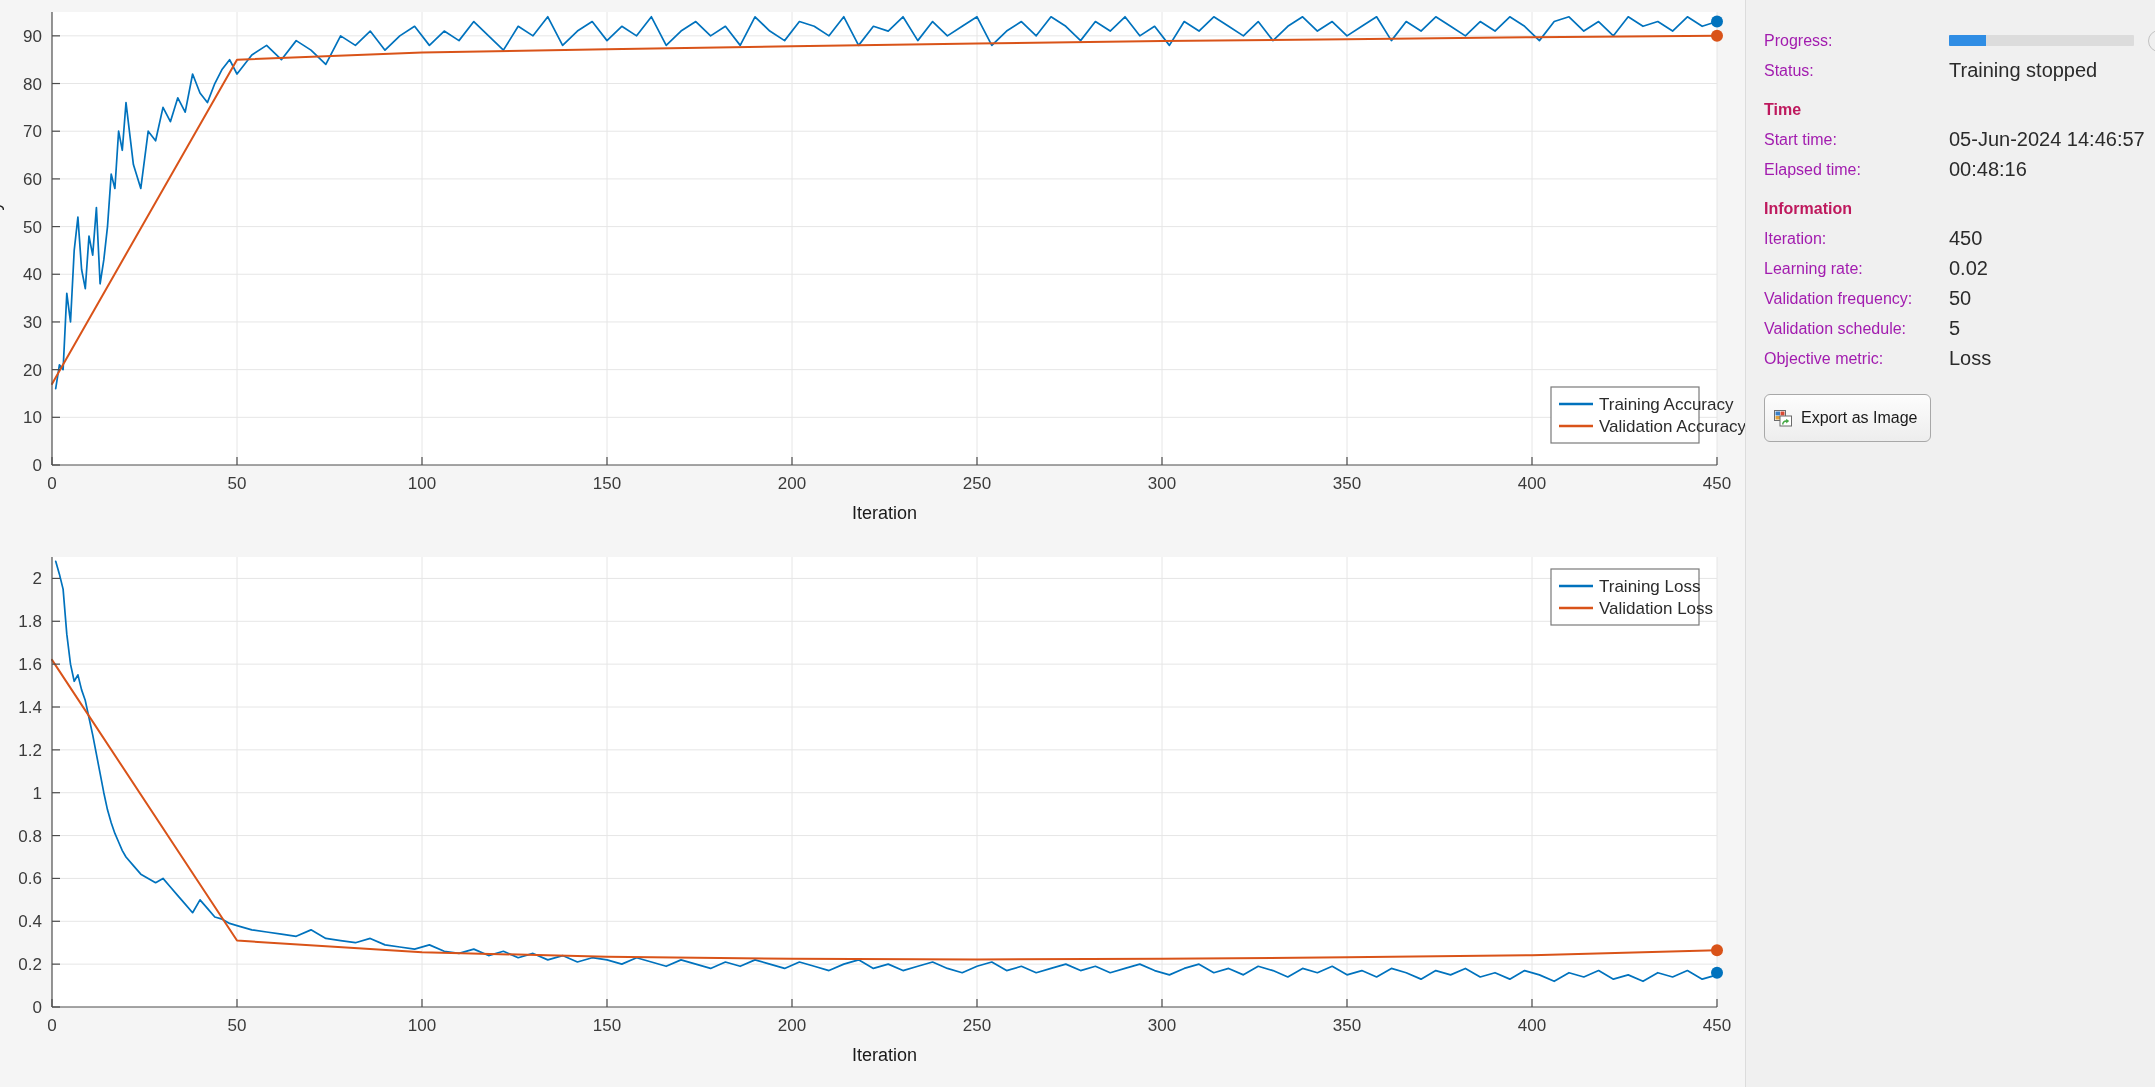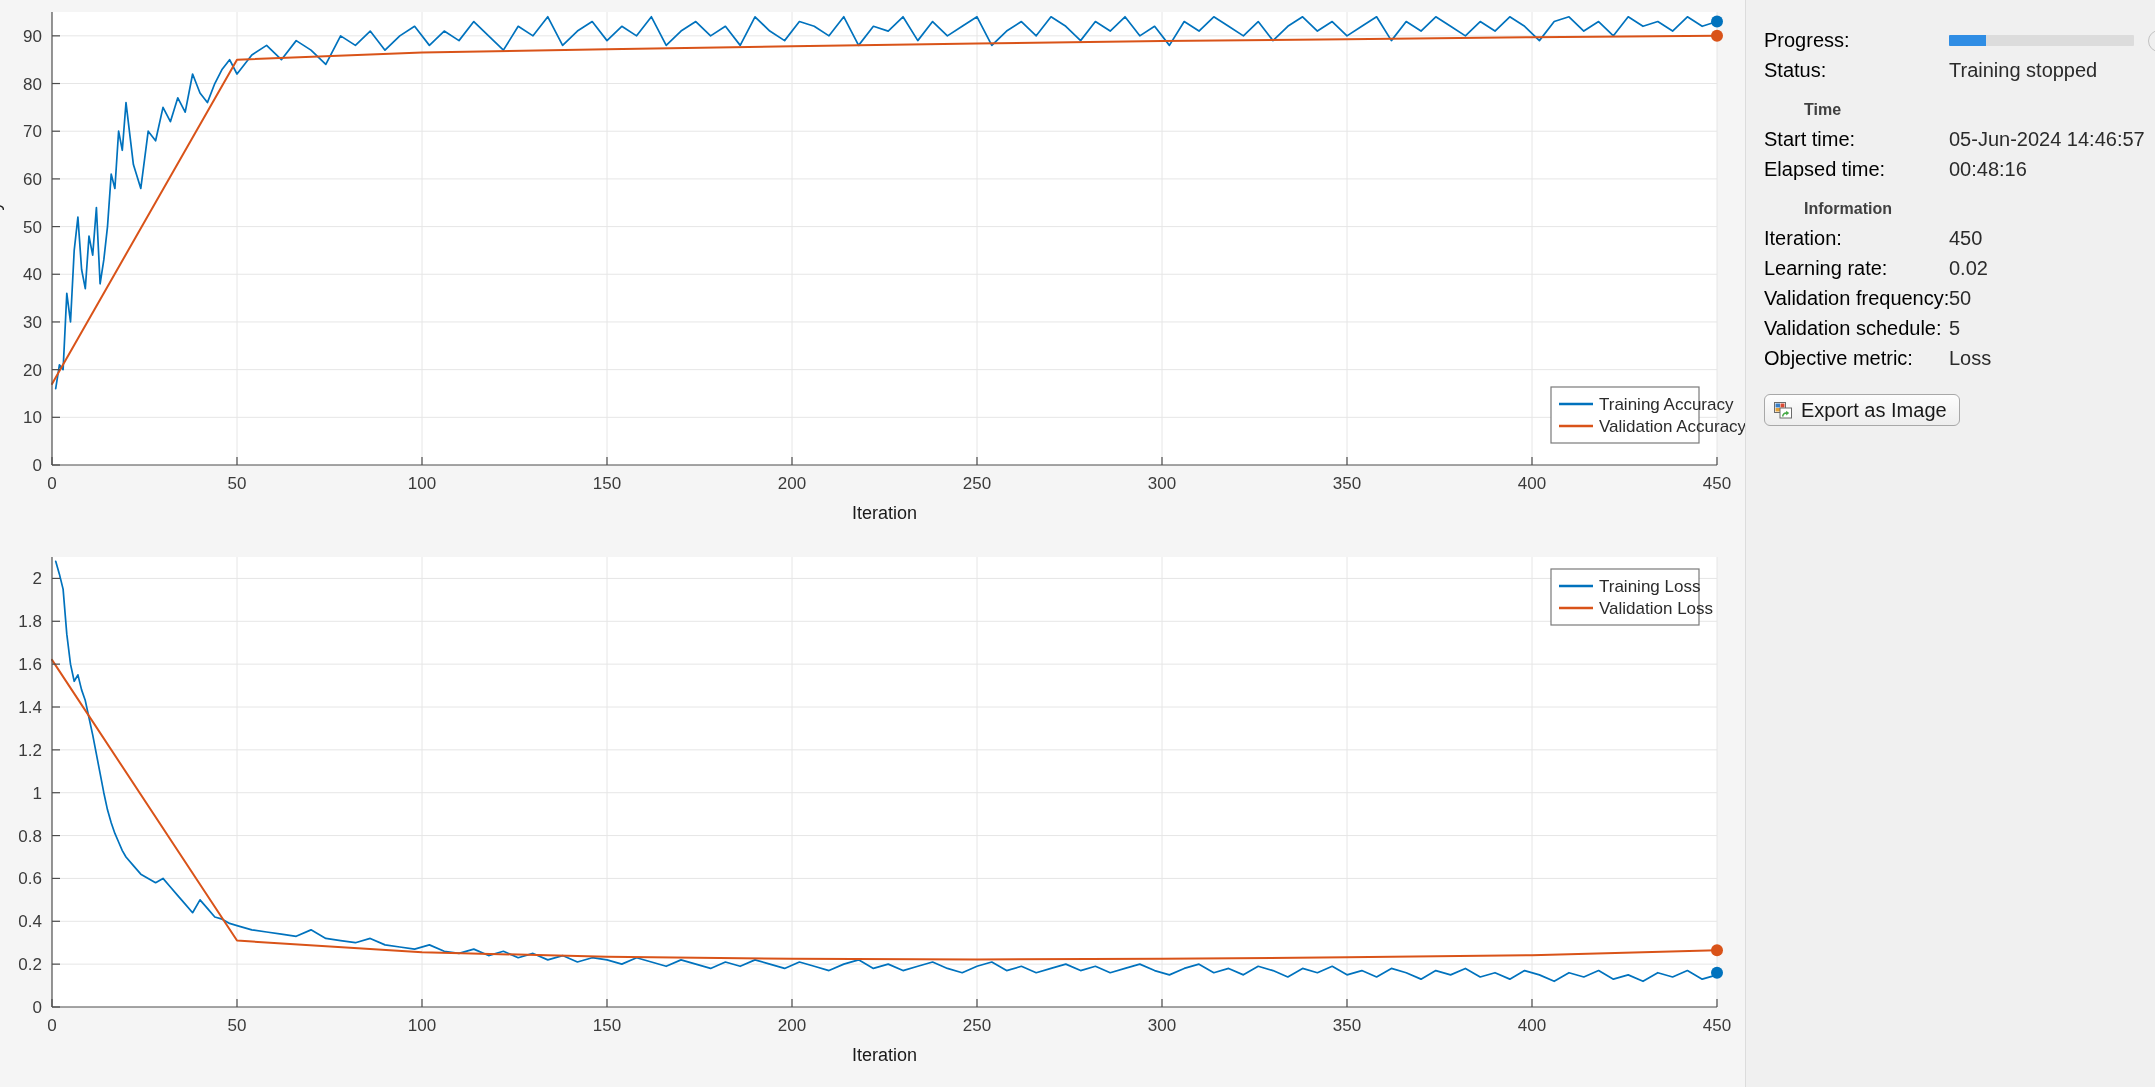--- a/index.html
+++ b/index.html
@@ -64,37 +64,36 @@
   }
   .row {
     display: flex;
     align-items: center;
     min-height: 29px;
     margin-bottom: 1px;
   }
   .row .label {
     width: 185px;
     flex: 0 0 185px;
-    color: #000000;
-    font-size: 20px;
+    color: #a21caf;
+    font-size: 16px;
     white-space: nowrap;
   }
   .row .value {
     flex: 1 1 auto;
     color: #2b2b2b;
     font-size: 20px;
     white-space: nowrap;
   }
   .section-head {
     font-weight: bold;
     font-size: 16px;
-    color: #404040;
+    color: #be185d;
     margin-top: 16px;
     margin-bottom: 6px;
-    margin-left: 40px;
   }
 
   
   .progress-wrap {
     display: flex;
     align-items: center;
     flex: 1 1 auto;
   }
   .progress-track {
     width: 185px; height: 11px;
@@ -119,26 +118,26 @@
     background: #c2c2c2;
     border-radius: 1px;
   }
 
   
   #export-button {
     margin-top: 20px;
     display: inline-flex;
     align-items: center;
     gap: 8px;
-    height: 32px;
+    height: 48px;
     padding: 0 12px 0 8px;
     background: linear-gradient(#fdfdfd, #ededed);
     border: 1px solid #a8a8a8;
     border-radius: 6px;
-    font-size: 20px;
+    font-size: 16px;
     color: #1a1a1a;
     cursor: pointer;
     white-space: nowrap;
   }
   #export-button .ico { width: 20px; height: 20px; display: block; }
 </style>
 </head>
 <body>
 
 <div id="app">

